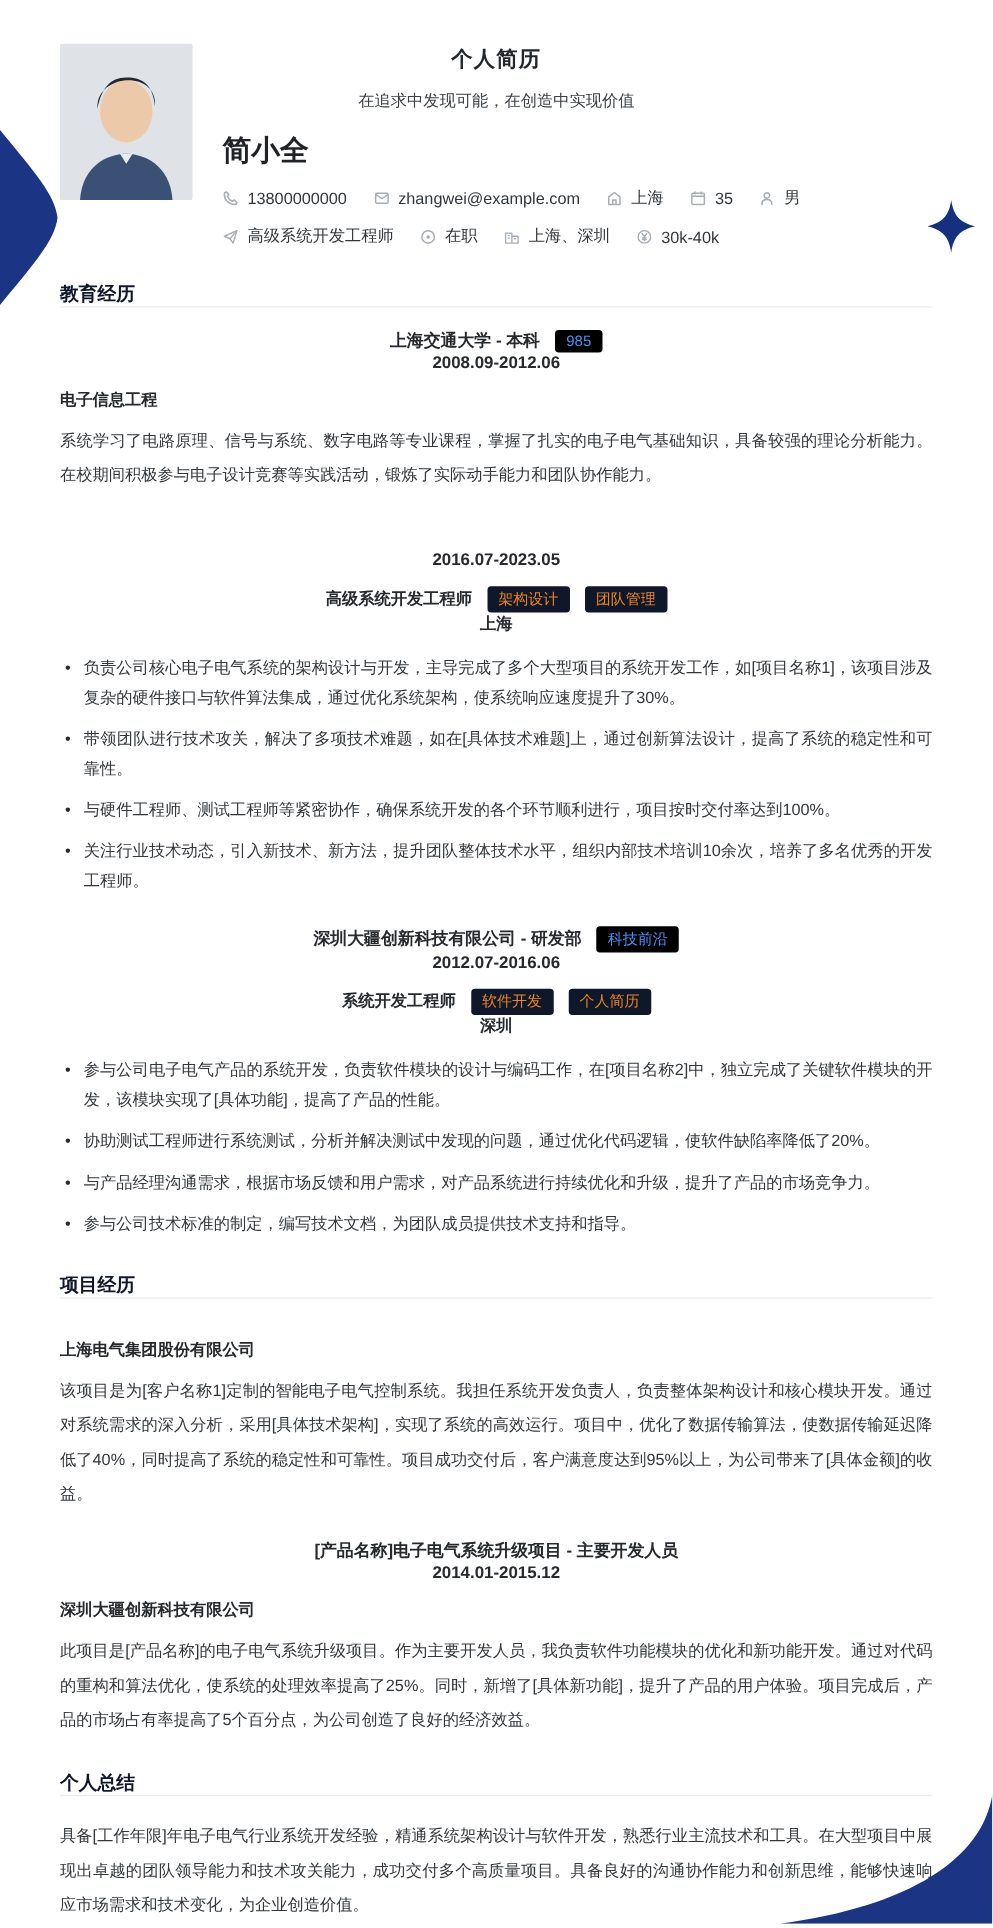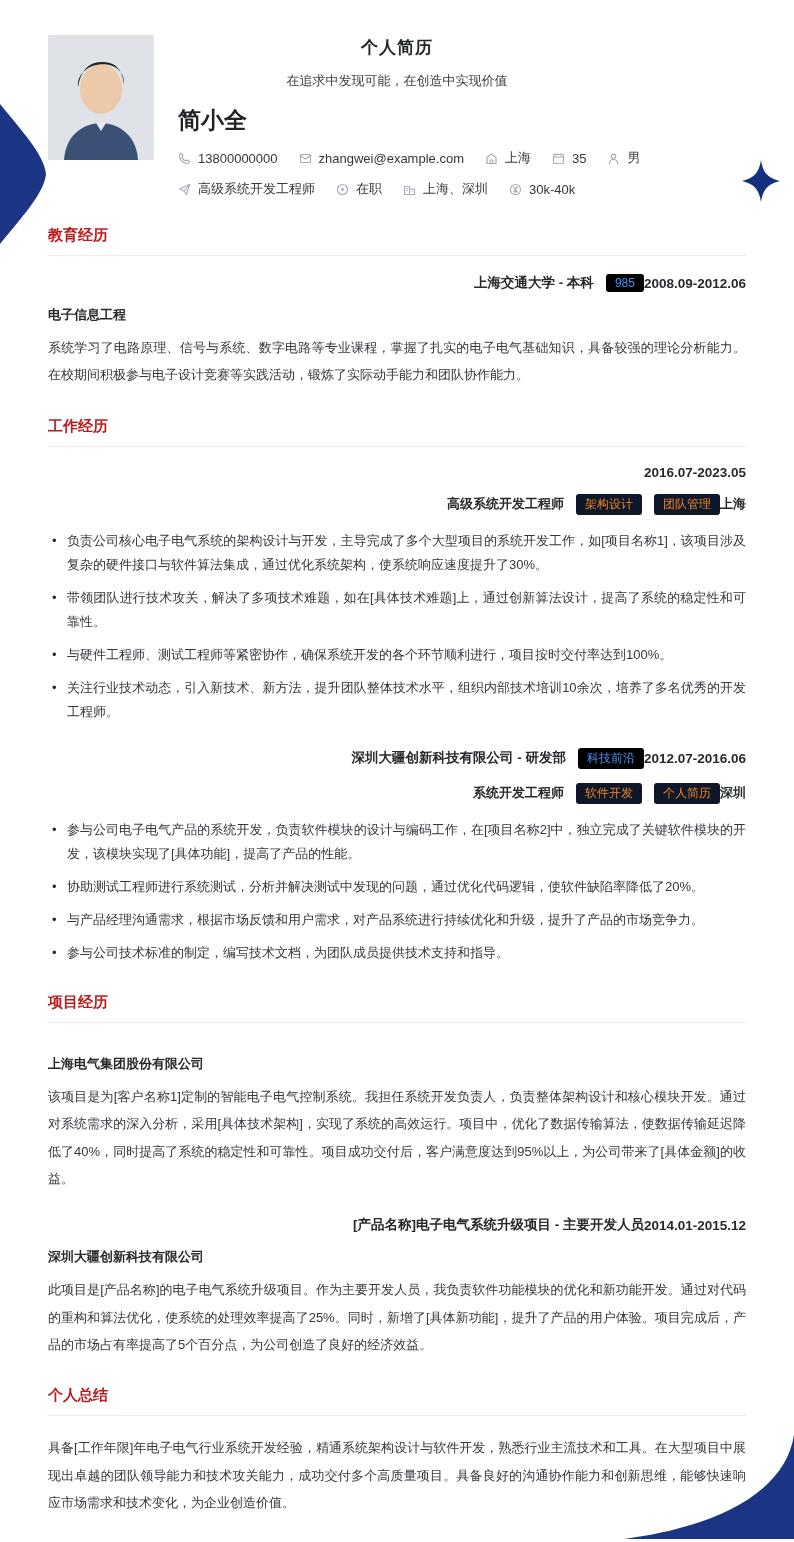--- a/index.html
+++ b/index.html
@@ -21,24 +21,24 @@
   .doc-title { text-align:center; font-size:17px; font-weight:bold; color:#222629; letter-spacing:1px; }
   .slogan { text-align:center; font-size:13px; color:#3c4147; margin-top:13px; }
   .name { margin-left:178px; margin-top:15px; font-size:23px; font-weight:bold; color:#1f2327; }
   .contact-row { margin-left:178px; margin-top:13px; display:flex; align-items:center; gap:21px; color:#32373c; }
   .contact-item { display:flex; align-items:center; gap:7px; white-space:nowrap;justify-content:flex-end; }
   .contact-item svg { display:block; }
 
   
   .content { padding:0 48px; }
   .section { margin-top:28px; }
-  .section-heading { font-size:15px; font-weight:bold; color:#b91c1c; padding-bottom:10px; border-bottom:1px solid #ececec; }
+  .section-heading { font-size:15px; font-weight:bold; color:#0f172a; border-bottom:1px solid #ececec; }
   .section-body { padding-top:18px; }
 
-  .row { display:flex; justify-content:flex-end; align-items:center; }
+  .row { display:flex; justify-content:space-between; align-items:center;flex-direction:column; }
   .entry-title { font-size:13.5px; font-weight:bold; color:#26292d; display:flex; align-items:center; gap:12px; }
   .entry-date { font-size:13.5px; font-weight:bold; color:#26292d; }
   .entry-sub { font-size:13px; font-weight:bold; color:#26292d; display:flex; align-items:center; gap:12px; }
   .entry-loc { font-size:13px; font-weight:bold; color:#26292d; }
 
   .badge-blue { background:#000000; color:#4792f7; font-size:12px; font-weight:normal; padding:2px 9px; border-radius:3px; }
   .tag-orange { background:#0f172a; color:#f0861c; font-size:12px; font-weight:normal; padding:2px 9px; border-radius:3px; }
 
   .para { line-height:2.1; color:#32373c; text-align:justify; }
   .mt14 { margin-top:14px; }
@@ -180,21 +180,20 @@
           <span class="badge-blue">985</span>
         </div>
         <div class="entry-date">2008.09-2012.06</div>
       </div>
       <div class="entry-sub mt14">电子信息工程</div>
       <div class="para mt10">系统学习了电路原理、信号与系统、数字电路等专业课程，掌握了扎实的电子电气基础知识，具备较强的理论分析能力。在校期间积极参与电子设计竞赛等实践活动，锻炼了实际动手能力和团队协作能力。</div>
     </div>
   </div>
 
   <div class="section">
-    <div class="section-heading">工作经历</div>
     <div class="section-body">
 
       <div>
         <div class="row">
           <div class="entry-date">2016.07-2023.05</div>
         </div>
         <div class="row mt14">
           <div class="entry-sub">
             <span>高级系统开发工程师</span>
             <span class="tag-orange">架构设计</span>

